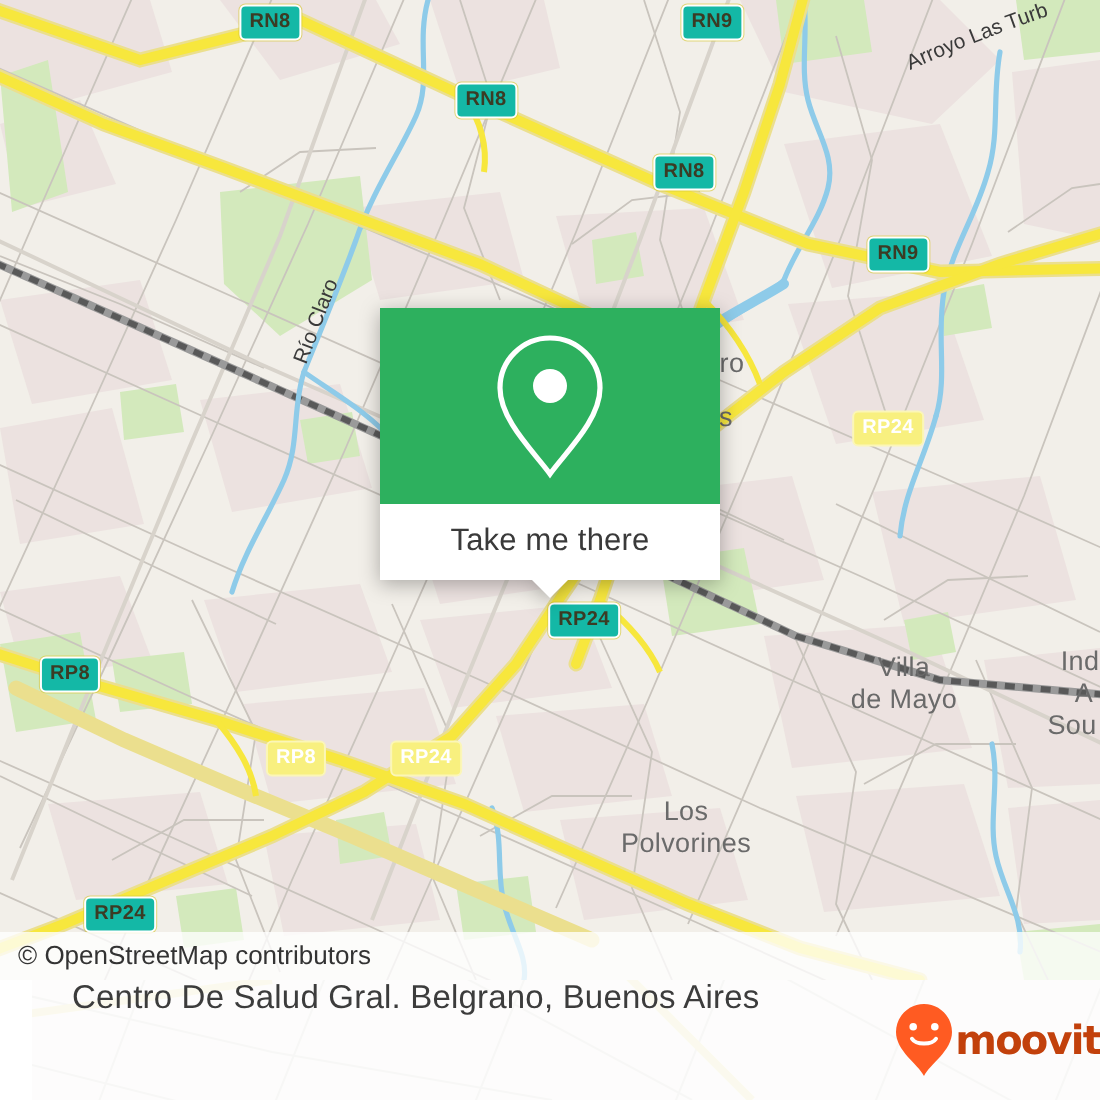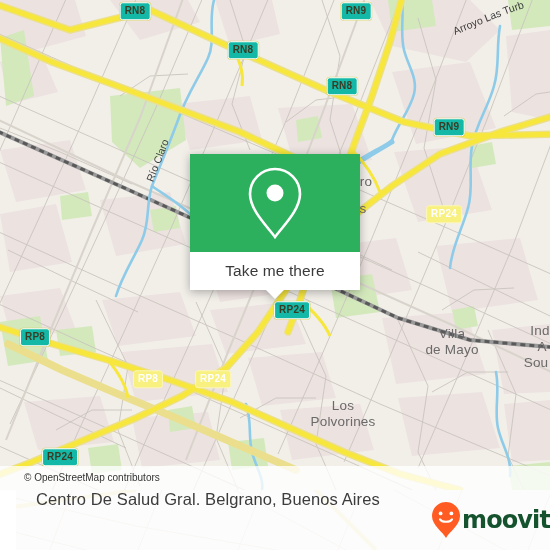--- a/index.html
+++ b/index.html
@@ -79,23 +79,23 @@
   
   #attribution {
     position: absolute;
     left: 0;
     top: 466px;
     width: 550px;
     height: 24px;
     background: rgba(255,255,255,0.78);
     color: #333333;
     font-family: "Liberation Sans", sans-serif;
-    font-size: 10px;
+    font-size: 13px;
     line-height: 24px;
-    padding-left: 24px;
+    padding-left: 9px;
     box-sizing: border-box;
     white-space: nowrap;
   }
 
   
   #popup-card {
     position: absolute;
     left: 190px;
     top: 126px;
     width: 170px;
@@ -173,23 +173,23 @@
     position: absolute;
     right: 16px;
     top: 50%;
     transform: translateY(-50%);
     z-index: 2;
     display: flex;
     align-items: center;
   }
   #brand-wordmark {
     font-family: "DejaVu Sans", sans-serif;
-    font-size: 24px;
+    font-size: 20px;
     font-weight: bold;
-    color: #14532d;
+    color: #c2410c;
     letter-spacing: -0.9px;
     margin-left: 1px;
     line-height: 1;
   }
 </style>
 </head>
 <body>
 
 <div id="map-container">
 

